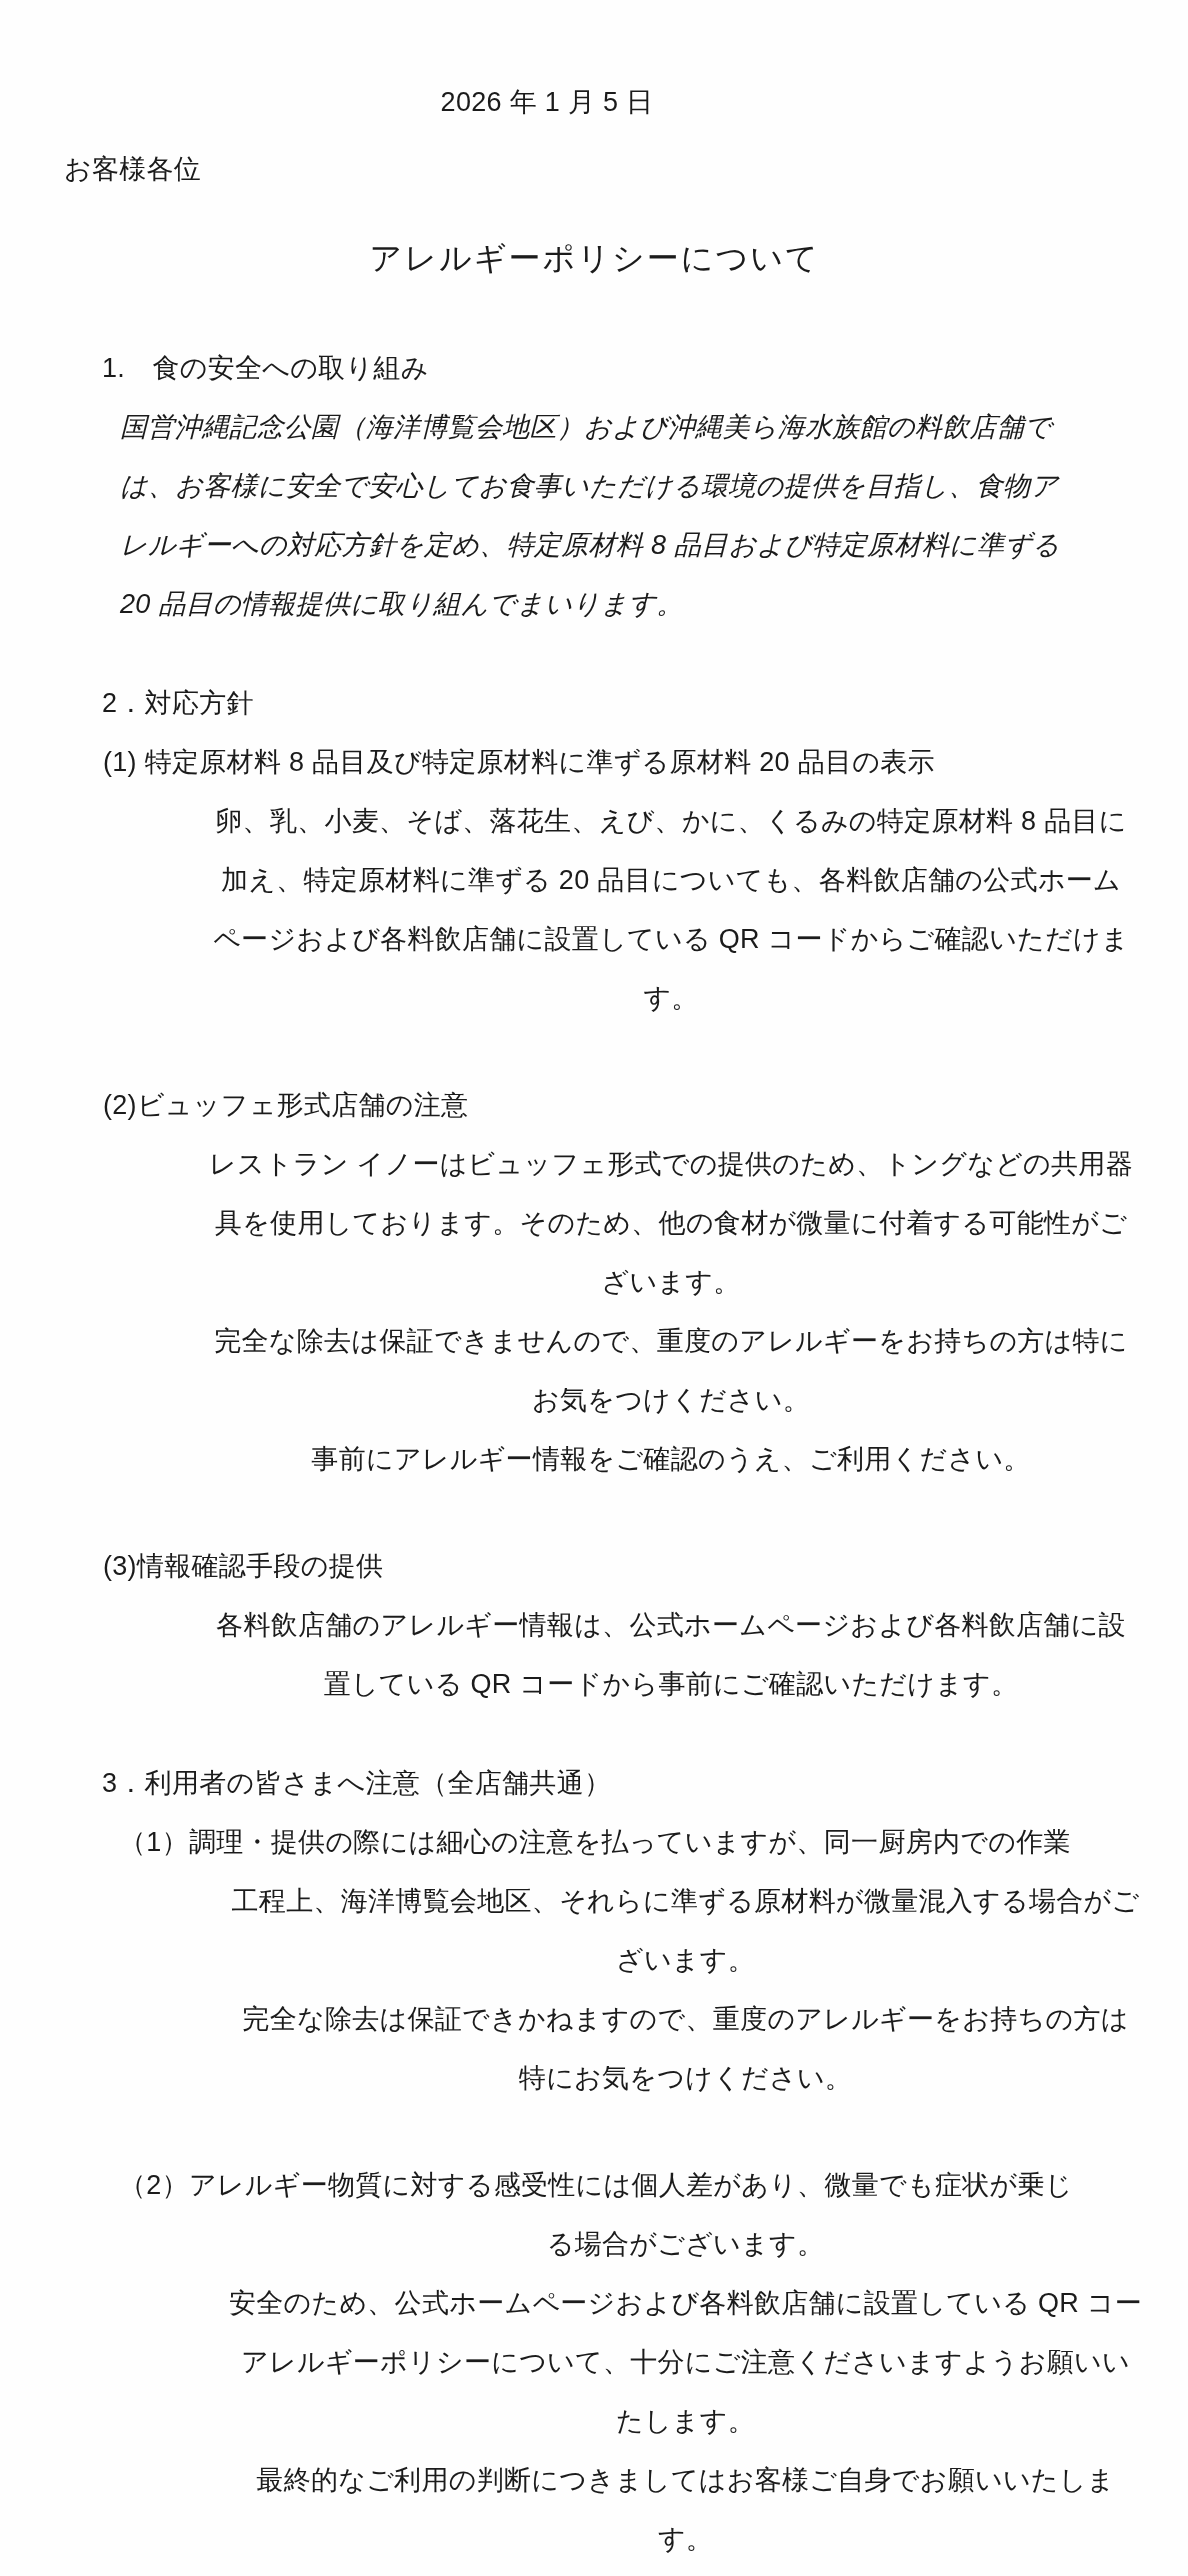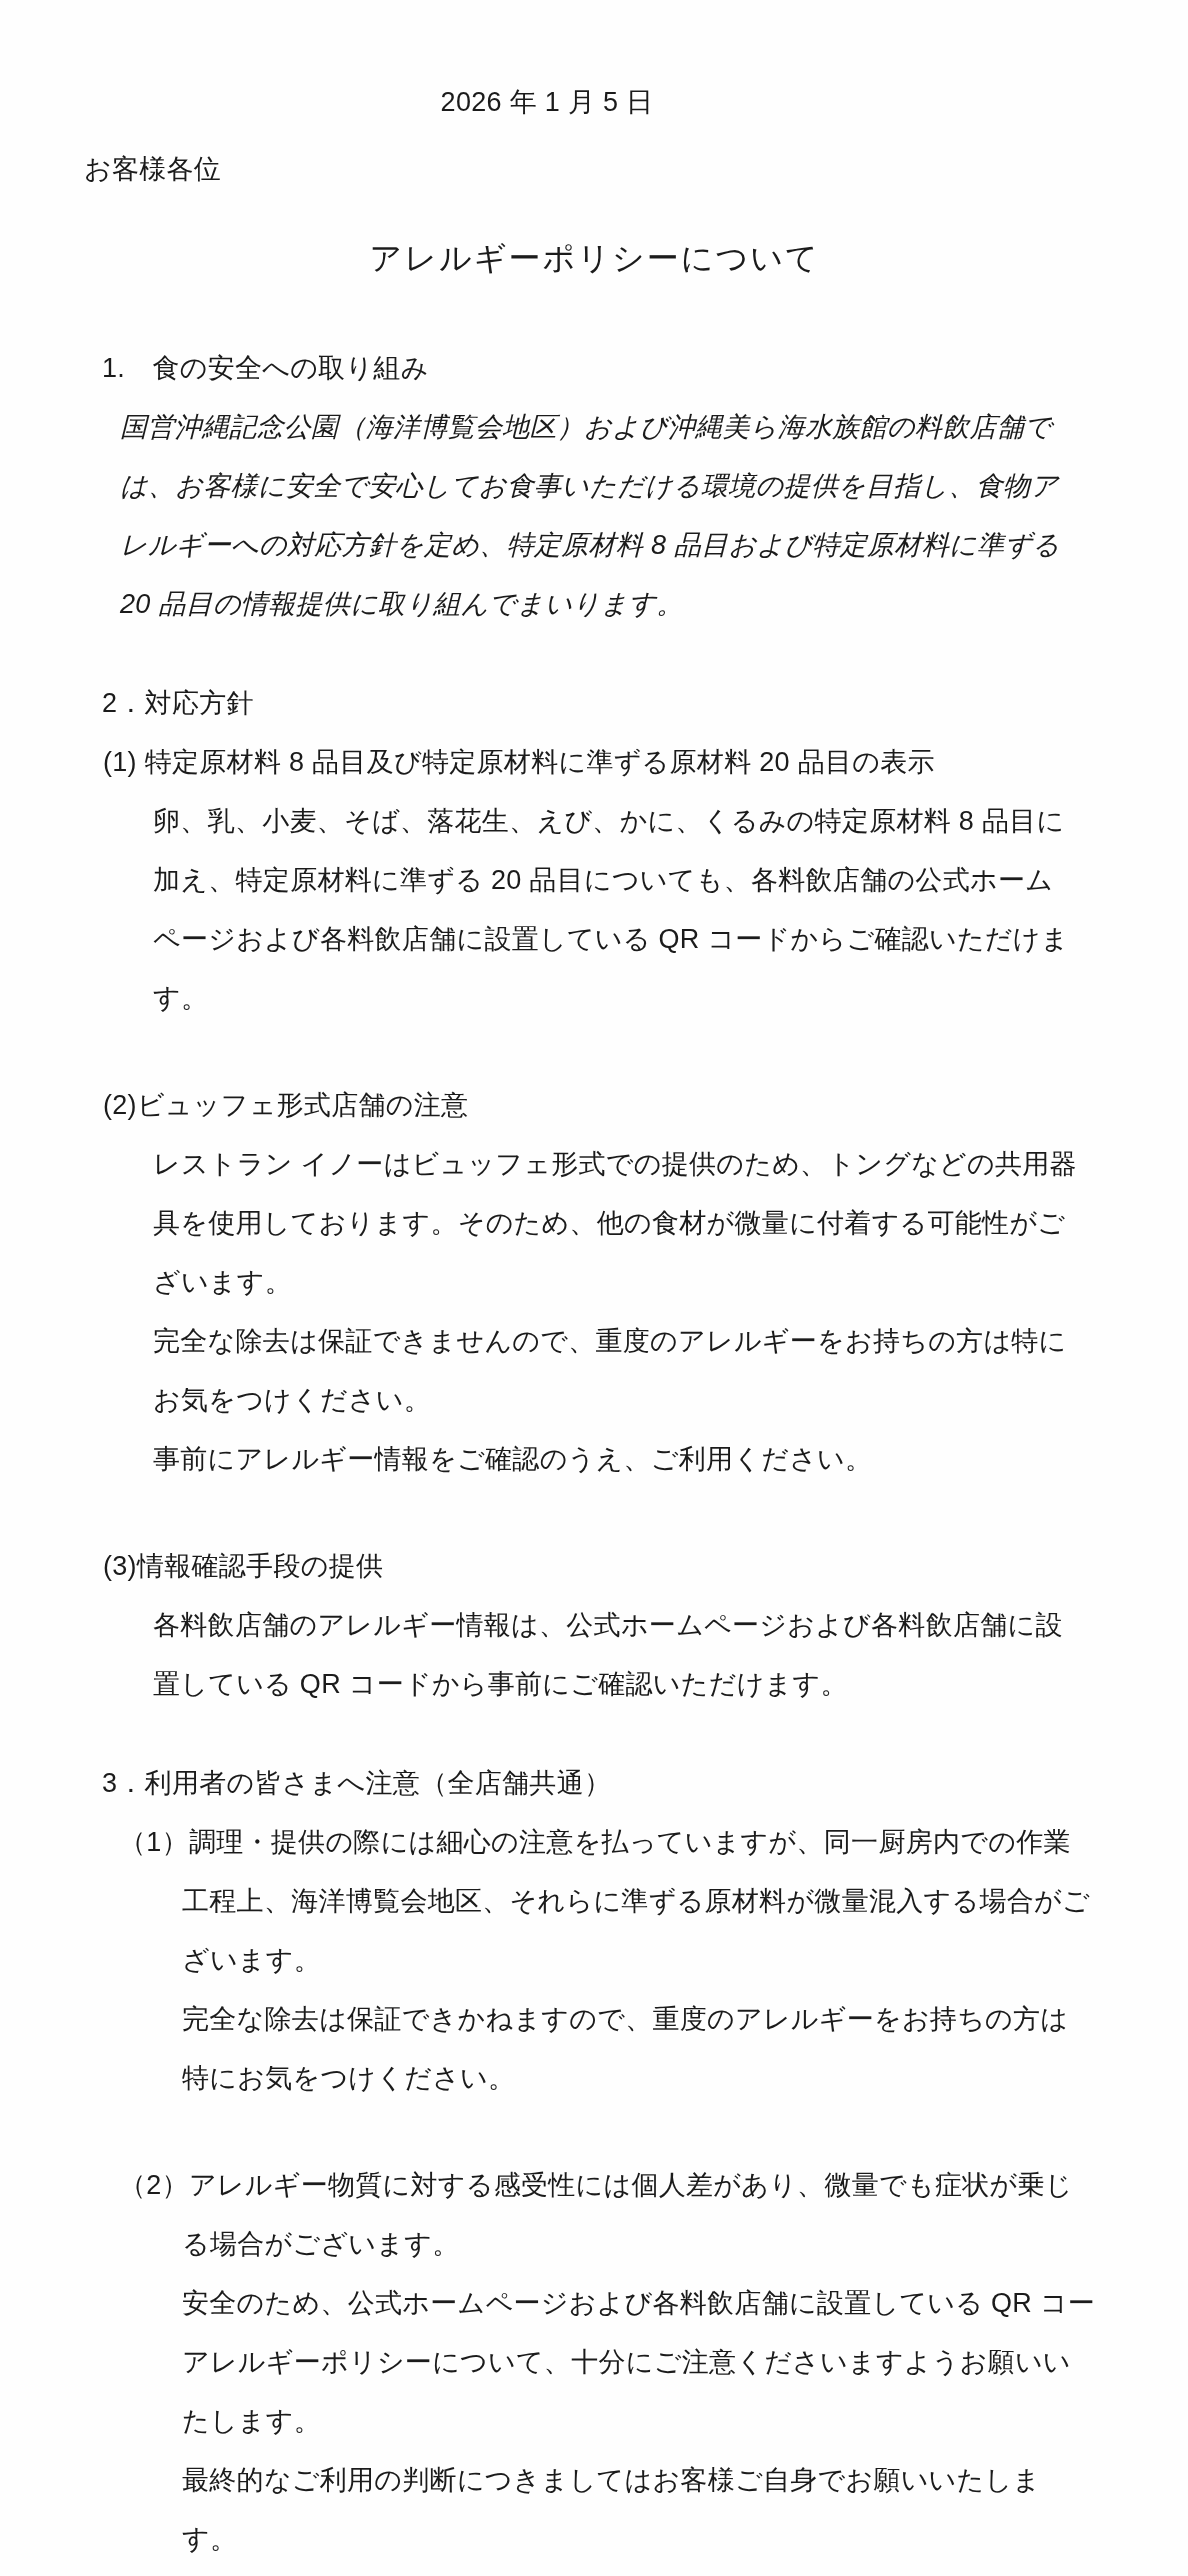--- a/index.html
+++ b/index.html
@@ -25,21 +25,21 @@
   }
   .line {
     white-space: pre;
   }
   .date-line {
     text-align: center;
     padding-right: 95px;
   }
   .salutation-line {
     margin-top: 8px;
-    padding-left: 84px;
+    padding-left: 64px;
   }
   .doc-title {
     margin: 19px 0 0 0;
     font-size: 32px;
     font-weight: 500;
     letter-spacing: 2px;
     line-height: 81px;
     text-align: center;
     white-space: pre;
   }
@@ -54,20 +54,21 @@
     font-style: italic;
   }
   .item + .item {
     margin-top: 48px;
   }
   .label-line {
     margin-left: 103px;
   }
   .body-line {
     margin-left: 153px;
+    text-align: center;
   }
   .section.wide .label-line {
     margin-left: 119px;
   }
   .section.wide .body-line {
     margin-left: 182px;
   }
 </style>
 </head>
 <body>

